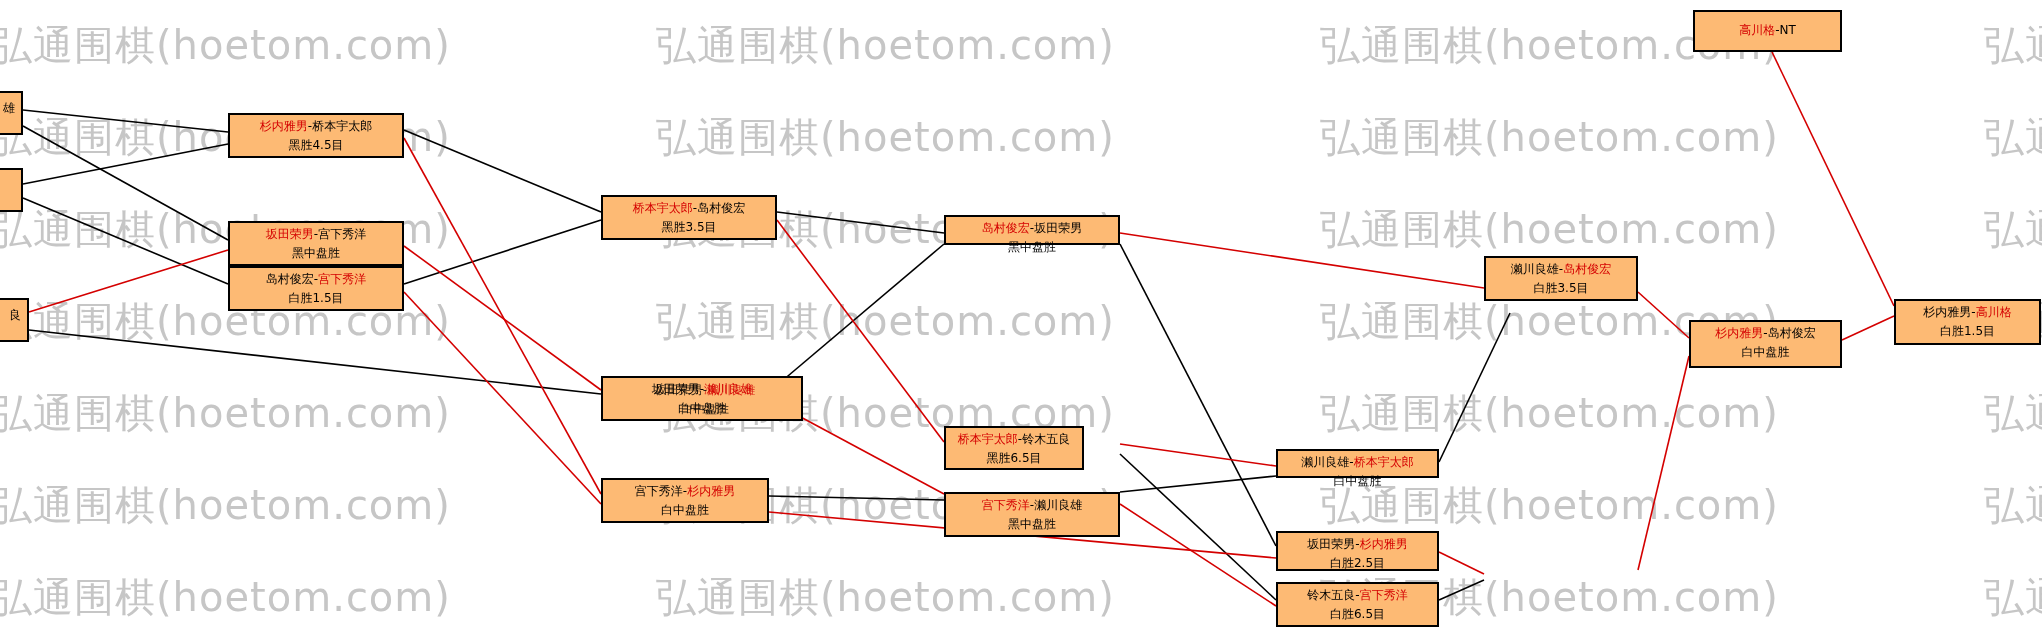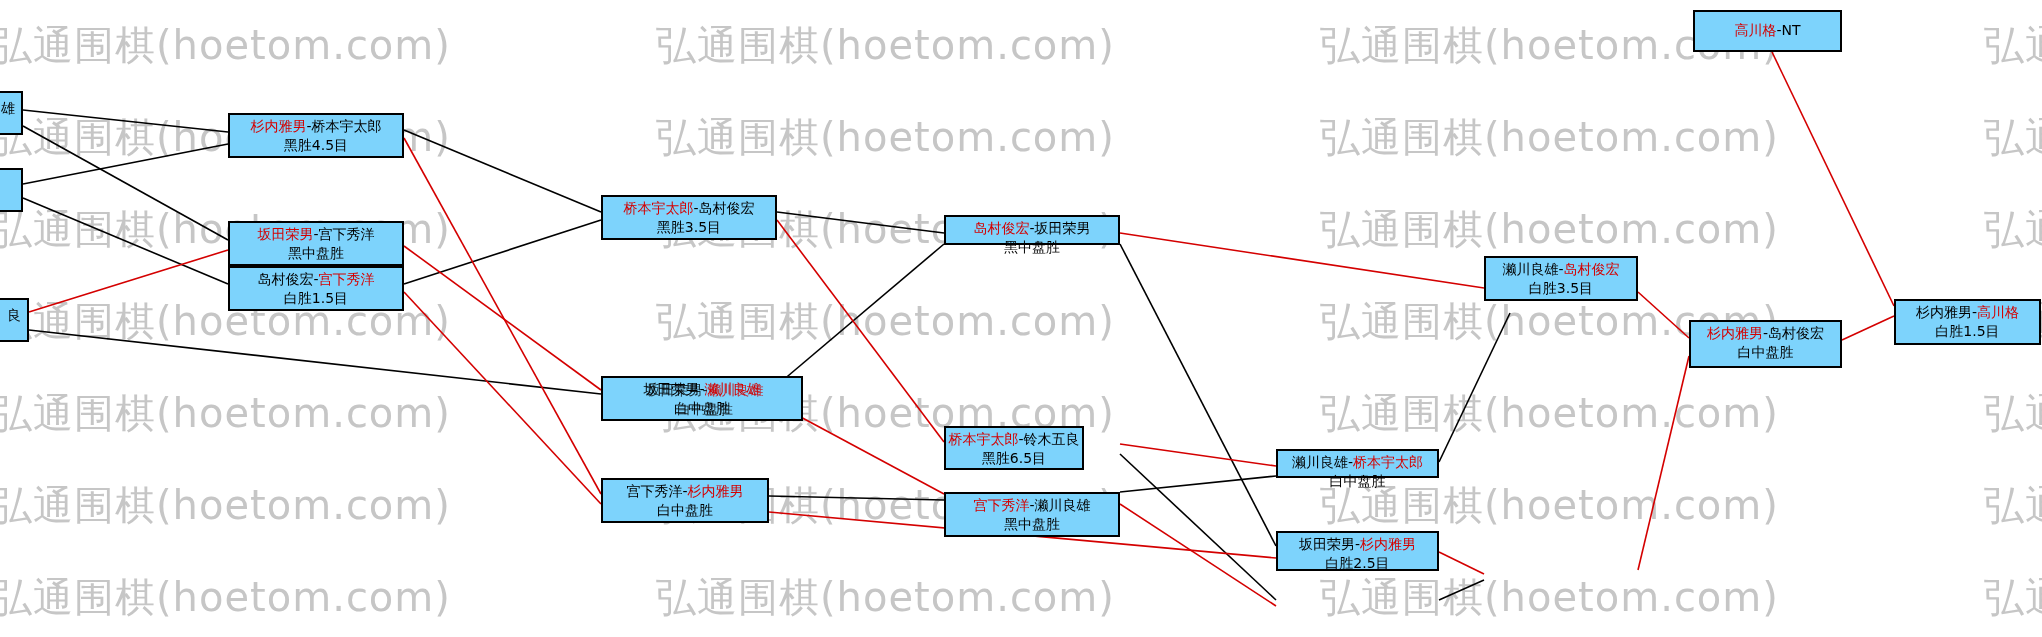--- a/index.html
+++ b/index.html
@@ -7,22 +7,22 @@
          font-family:"DejaVu Sans",sans-serif;}
   
   .wm{position:absolute;left:-8px;white-space:nowrap;font-size:40px;color:#c6c6c6;
       z-index:0;letter-spacing:1px;user-select:none;}
   .wm span{display:inline-block;width:664px;overflow:visible;}
   
   svg.wires{position:absolute;left:0;top:0;z-index:1;}
   .wires .k{stroke:#000000;stroke-width:1.6;}
   .wires .r{stroke:#d40000;stroke-width:1.6;}
   
-  .box{position:absolute;z-index:2;background:#7dd3fc;border:2px solid #000;
-       box-sizing:border-box;text-align:center;font-size:14px;line-height:19px;
+  .box{position:absolute;z-index:2;background:#fdba74;border:2px solid #000;
+       box-sizing:border-box;text-align:center;font-size:12px;line-height:19px;
        padding-top:2px;color:#000;}
   .box .w{color:#d40000;}
   .box.cut{text-align:right;padding-right:6px;padding-top:6px;}
   .box.single{line-height:36px;padding-top:0;}
   .ghost{position:absolute;left:3px;top:3px;width:100%;opacity:.8;}
 </style>
 </head>
 <body>
 
 <div id="stage">
@@ -122,20 +122,24 @@
   </div>
 
   <div class="box" style="left:1276px;top:449px;width:163px;height:29px">
     <div><span>濑川良雄-</span><span class="w">桥本宇太郎</span></div>
     <div>白中盘胜</div>
   </div>
   <div class="box" style="left:1276px;top:531px;width:163px;height:40px">
     <div><span>坂田荣男-</span><span class="w">杉内雅男</span></div>
     <div>白胜2.5目</div>
   </div>
+  <div class="box" style="left:1276px;top:582px;width:163px;height:45px">
+    <div><span>铃木五良-</span><span class="w">宫下秀洋</span></div>
+    <div>白胜6.5目</div>
+  </div>
 
   <div class="box" style="left:1484px;top:256px;width:154px;height:45px">
     <div><span>濑川良雄-</span><span class="w">岛村俊宏</span></div>
     <div>白胜3.5目</div>
   </div>
 
   <div class="box" style="left:1689px;top:320px;width:153px;height:48px">
     <div><span class="w">杉内雅男</span><span>-岛村俊宏</span></div>
     <div>白中盘胜</div>
   </div>

